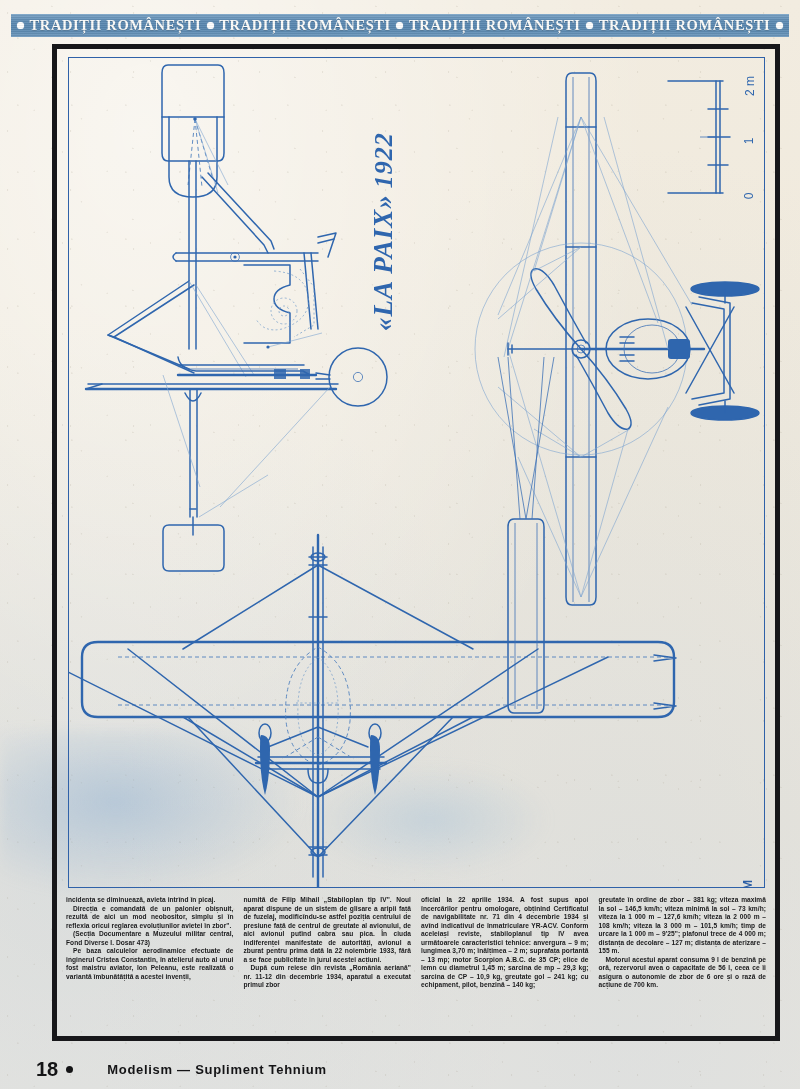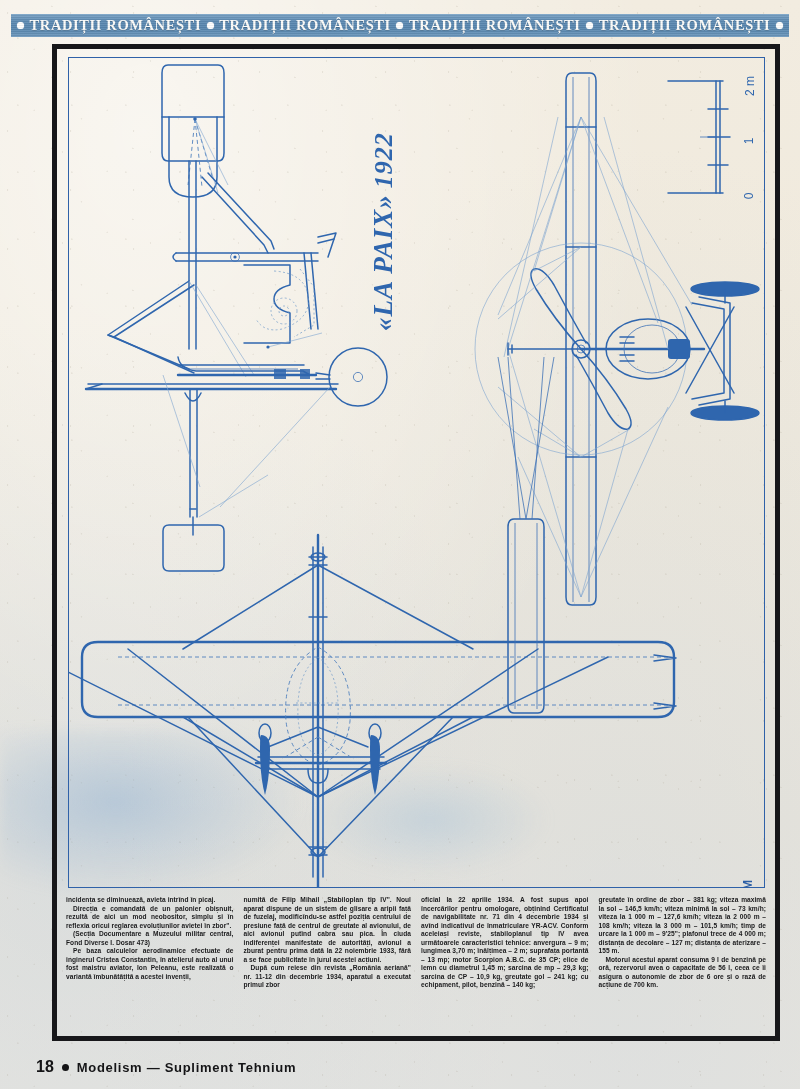--- a/index.html
+++ b/index.html
@@ -186,33 +186,34 @@
   #footer {
     position: absolute;
     left: 36px; top: 1058px;
     display: flex;
     align-items: center;
     gap: 8px;
   }
   #page-num {
     font-family: "Liberation Sans", sans-serif;
     font-weight: bold;
-    font-size: 16px;
+    font-size: 20px;
     color: #141416;
   }
   #foot-dot {
     width: 7px; height: 7px; border-radius: 50%;
     background: #141416;
   }
   #foot-title {
     font-family: "Liberation Sans", sans-serif;
     font-weight: bold;
     font-size: 13px;
     letter-spacing: 0.7px;
     color: #141416;
+    margin-left: 26px;
   }
 </style>
 </head>
 <body>
 
 <div id="paper"></div>
 <div id="speckle"></div>
 <div id="smudge"></div>
 <div id="smudge2"></div>
 

